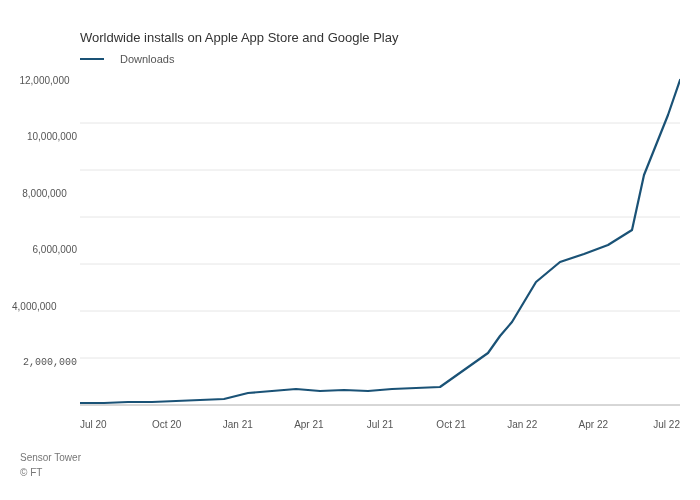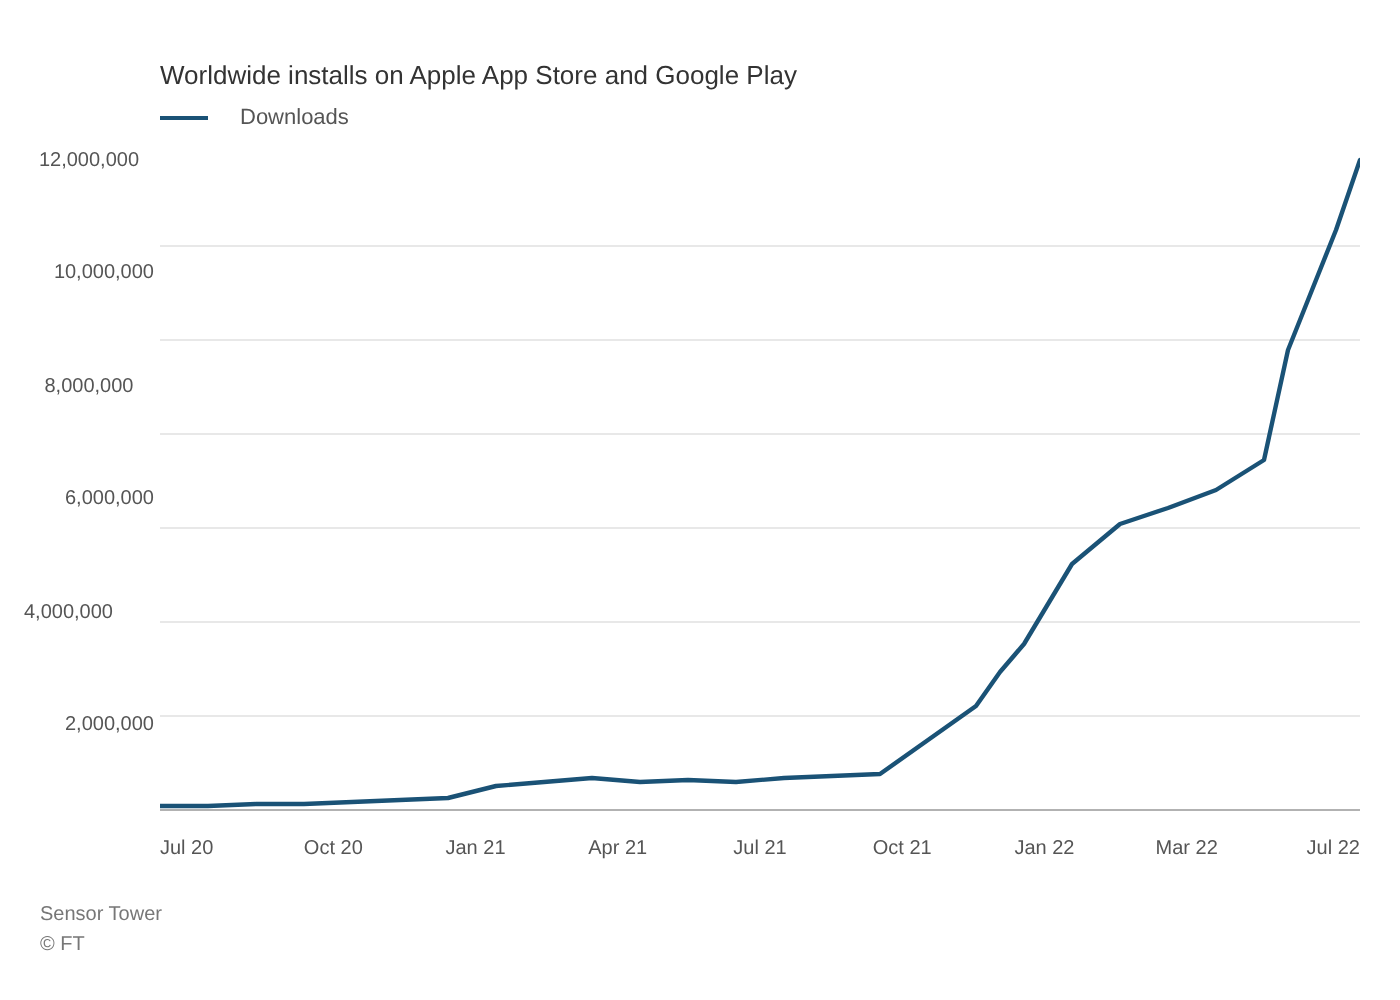--- a/index.html
+++ b/index.html
@@ -104,38 +104,38 @@
           528,170
           552,155
           564,100
           576,70
           588,40
           600,5
         "></polyline>
     </svg>
     
     <div style="position:absolute; top:0; left:-68px; height:100%; width:65px; display:flex; flex-direction:column-reverse; justify-content:space-between; padding-bottom:47px; padding-top:0px;">
-      <div style="font-size:10px;color:#555;text-align:right;">2,000,000</div>
+      <div style="font-size:10px;color:#555;text-align:right;font-family:Liberation Mono, monospace;">2,000,000</div>
       <div style="font-size:10px;color:#555;">4,000,000</div>
       <div style="font-size:10px;color:#555;text-align:right;">6,000,000</div>
       <div style="font-size:10px;color:#555;text-align:center;">8,000,000</div>
       <div style="font-size:10px;color:#555;text-align:right;">10,000,000</div>
       <div style="font-size:10px;color:#555;text-align:center;">12,000,000</div>
     </div>
   </div>
 
   <div style="display:flex; justify-content:space-between; margin-top:4px; margin-right:0px;gap:40px;">
     <span style="font-size:10px;color:#555;width:45px;text-align:left;">Jul 20</span>
     <span style="font-size:10px;color:#555;width:45px;text-align:center;">Oct 20</span>
     <span style="font-size:10px;color:#555;width:45px;text-align:center;">Jan 21</span>
     <span style="font-size:10px;color:#555;width:45px;text-align:center;">Apr 21</span>
     <span style="font-size:10px;color:#555;width:45px;text-align:center;">Jul 21</span>
     <span style="font-size:10px;color:#555;width:45px;text-align:center;">Oct 21</span>
     <span style="font-size:10px;color:#555;width:45px;text-align:center;">Jan 22</span>
-    <span style="font-size:10px;color:#555;width:45px;text-align:center;">Mar 22</span>
+    <span style="font-size:10px;color:#555;width:45px;text-align:center;">Apr 22</span>
     <span style="font-size:10px;color:#555;width:45px;text-align:right;">Jul 22</span>
   </div>
 
   <div class="footer">
     <div>Sensor Tower</div>
     <div>© FT</div>
   </div>
 </div>
 
 </body></html>

